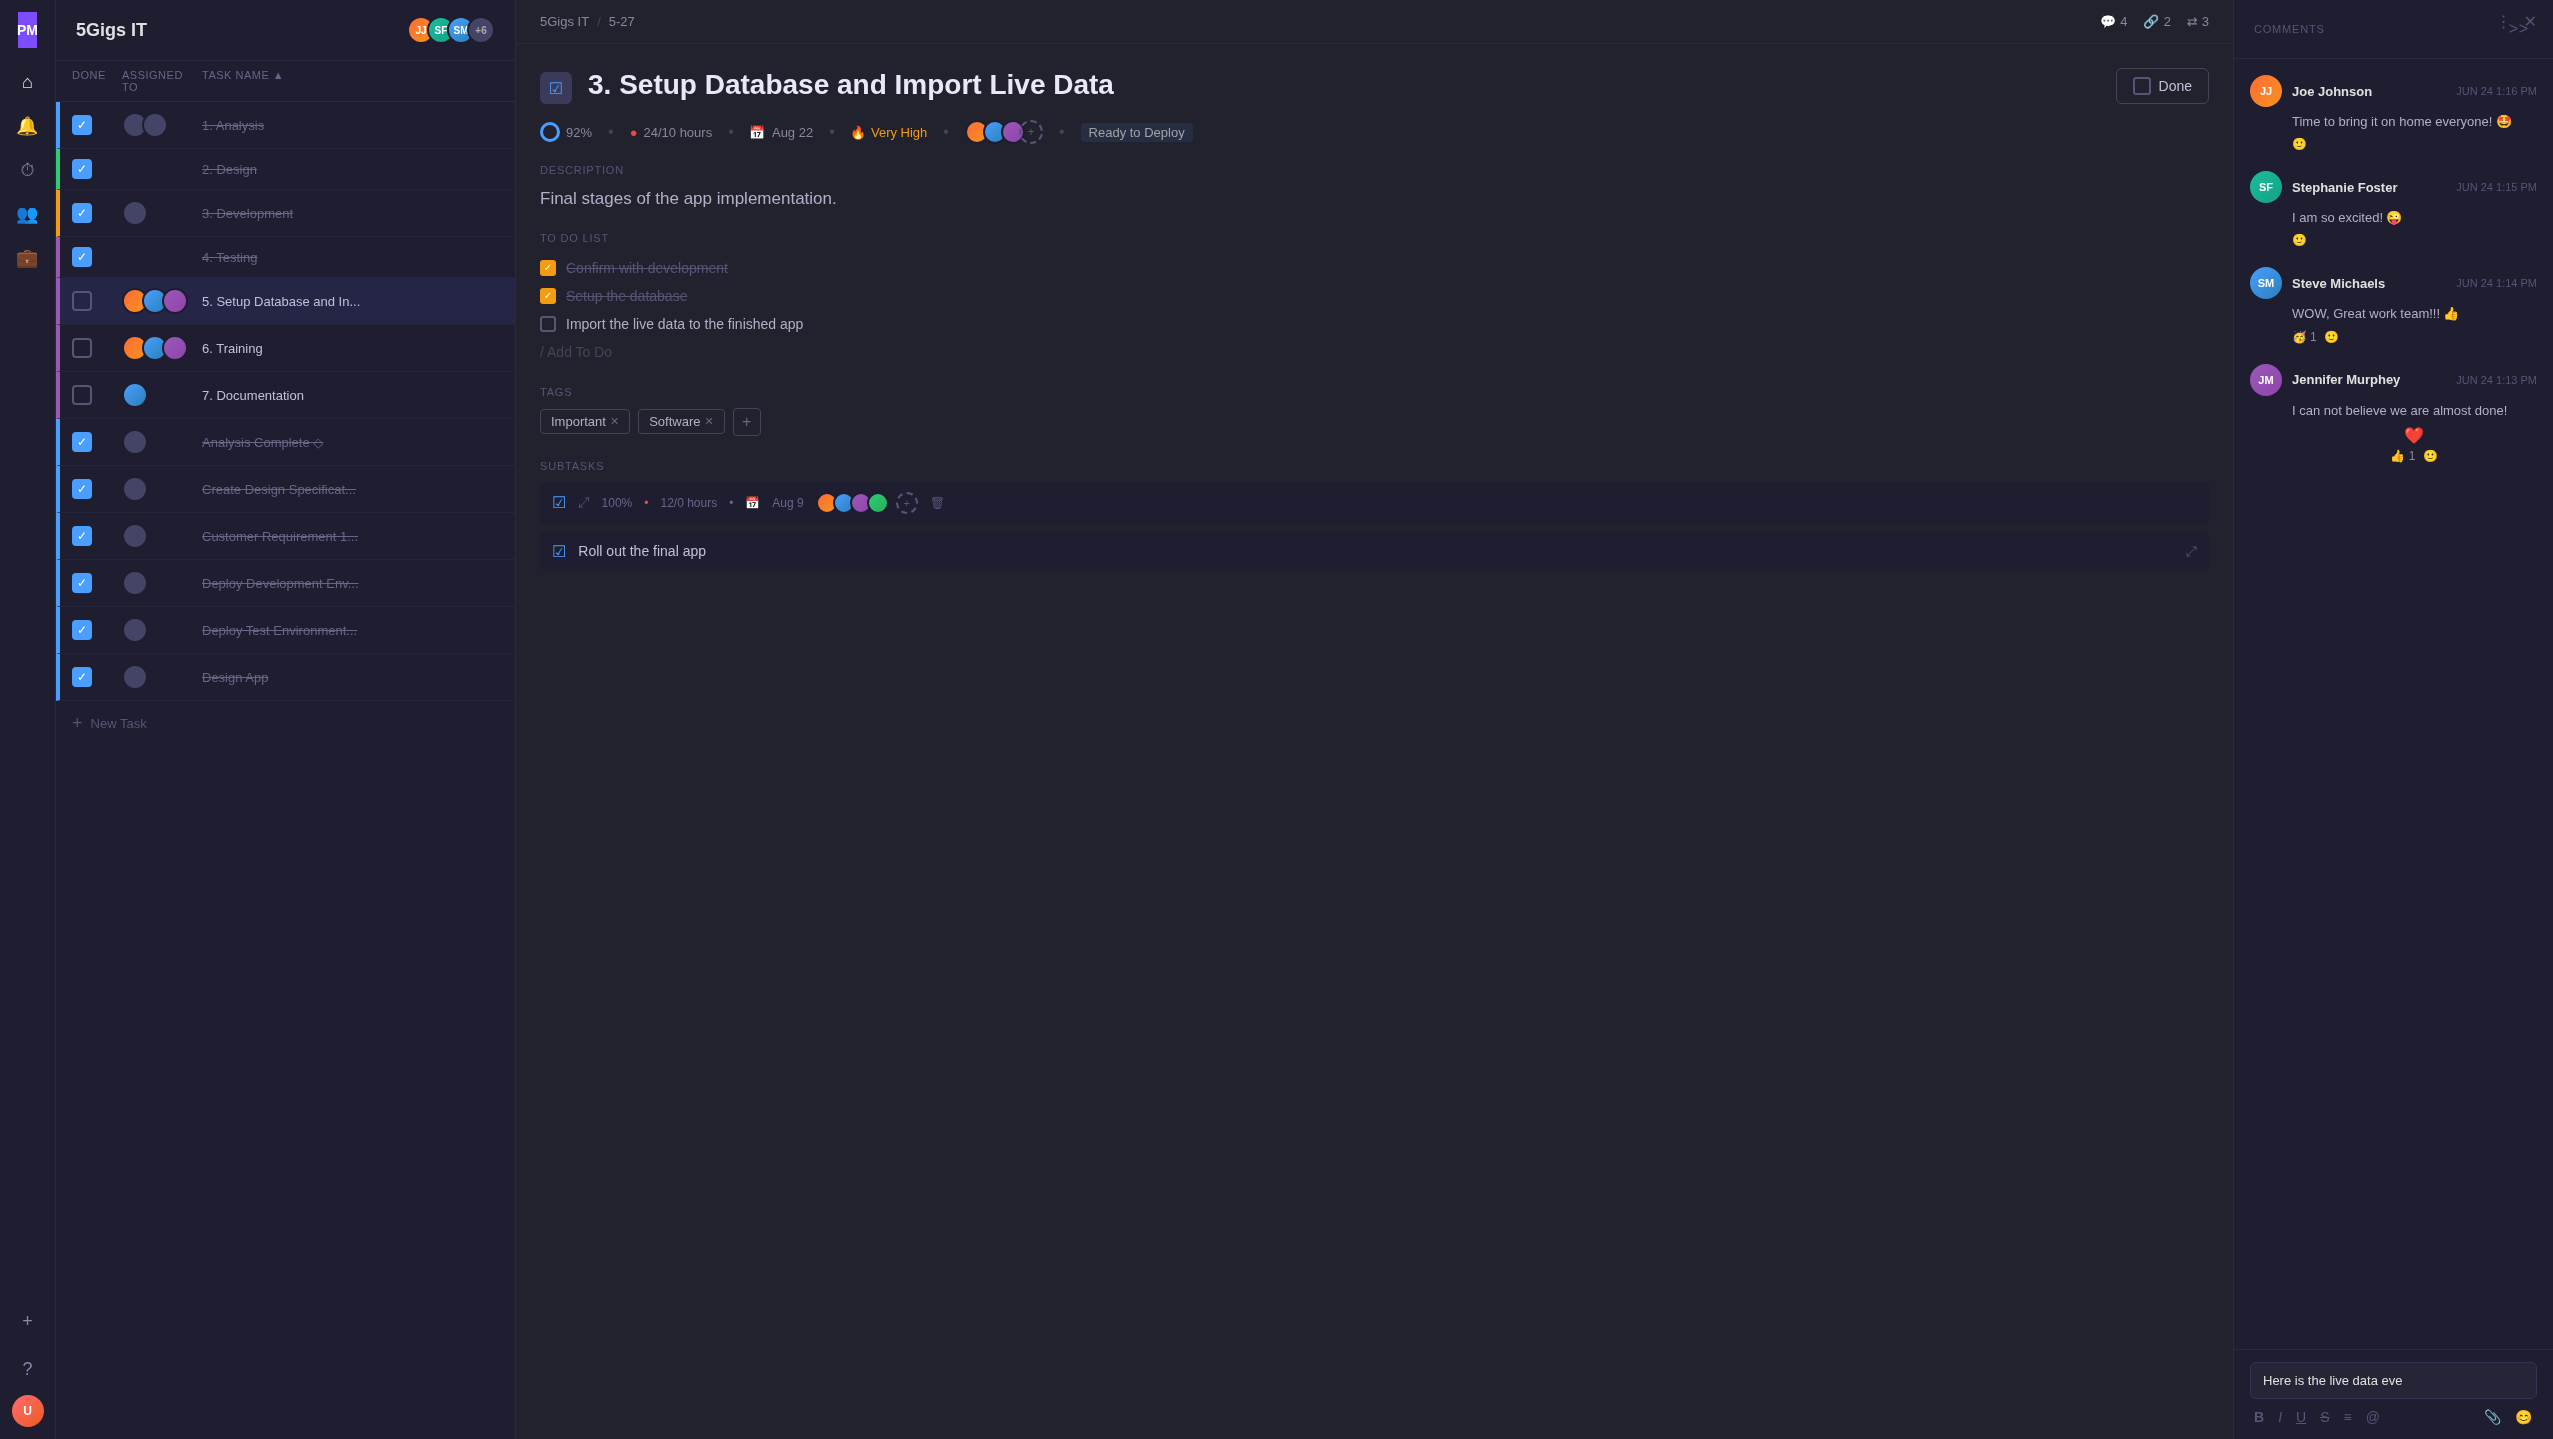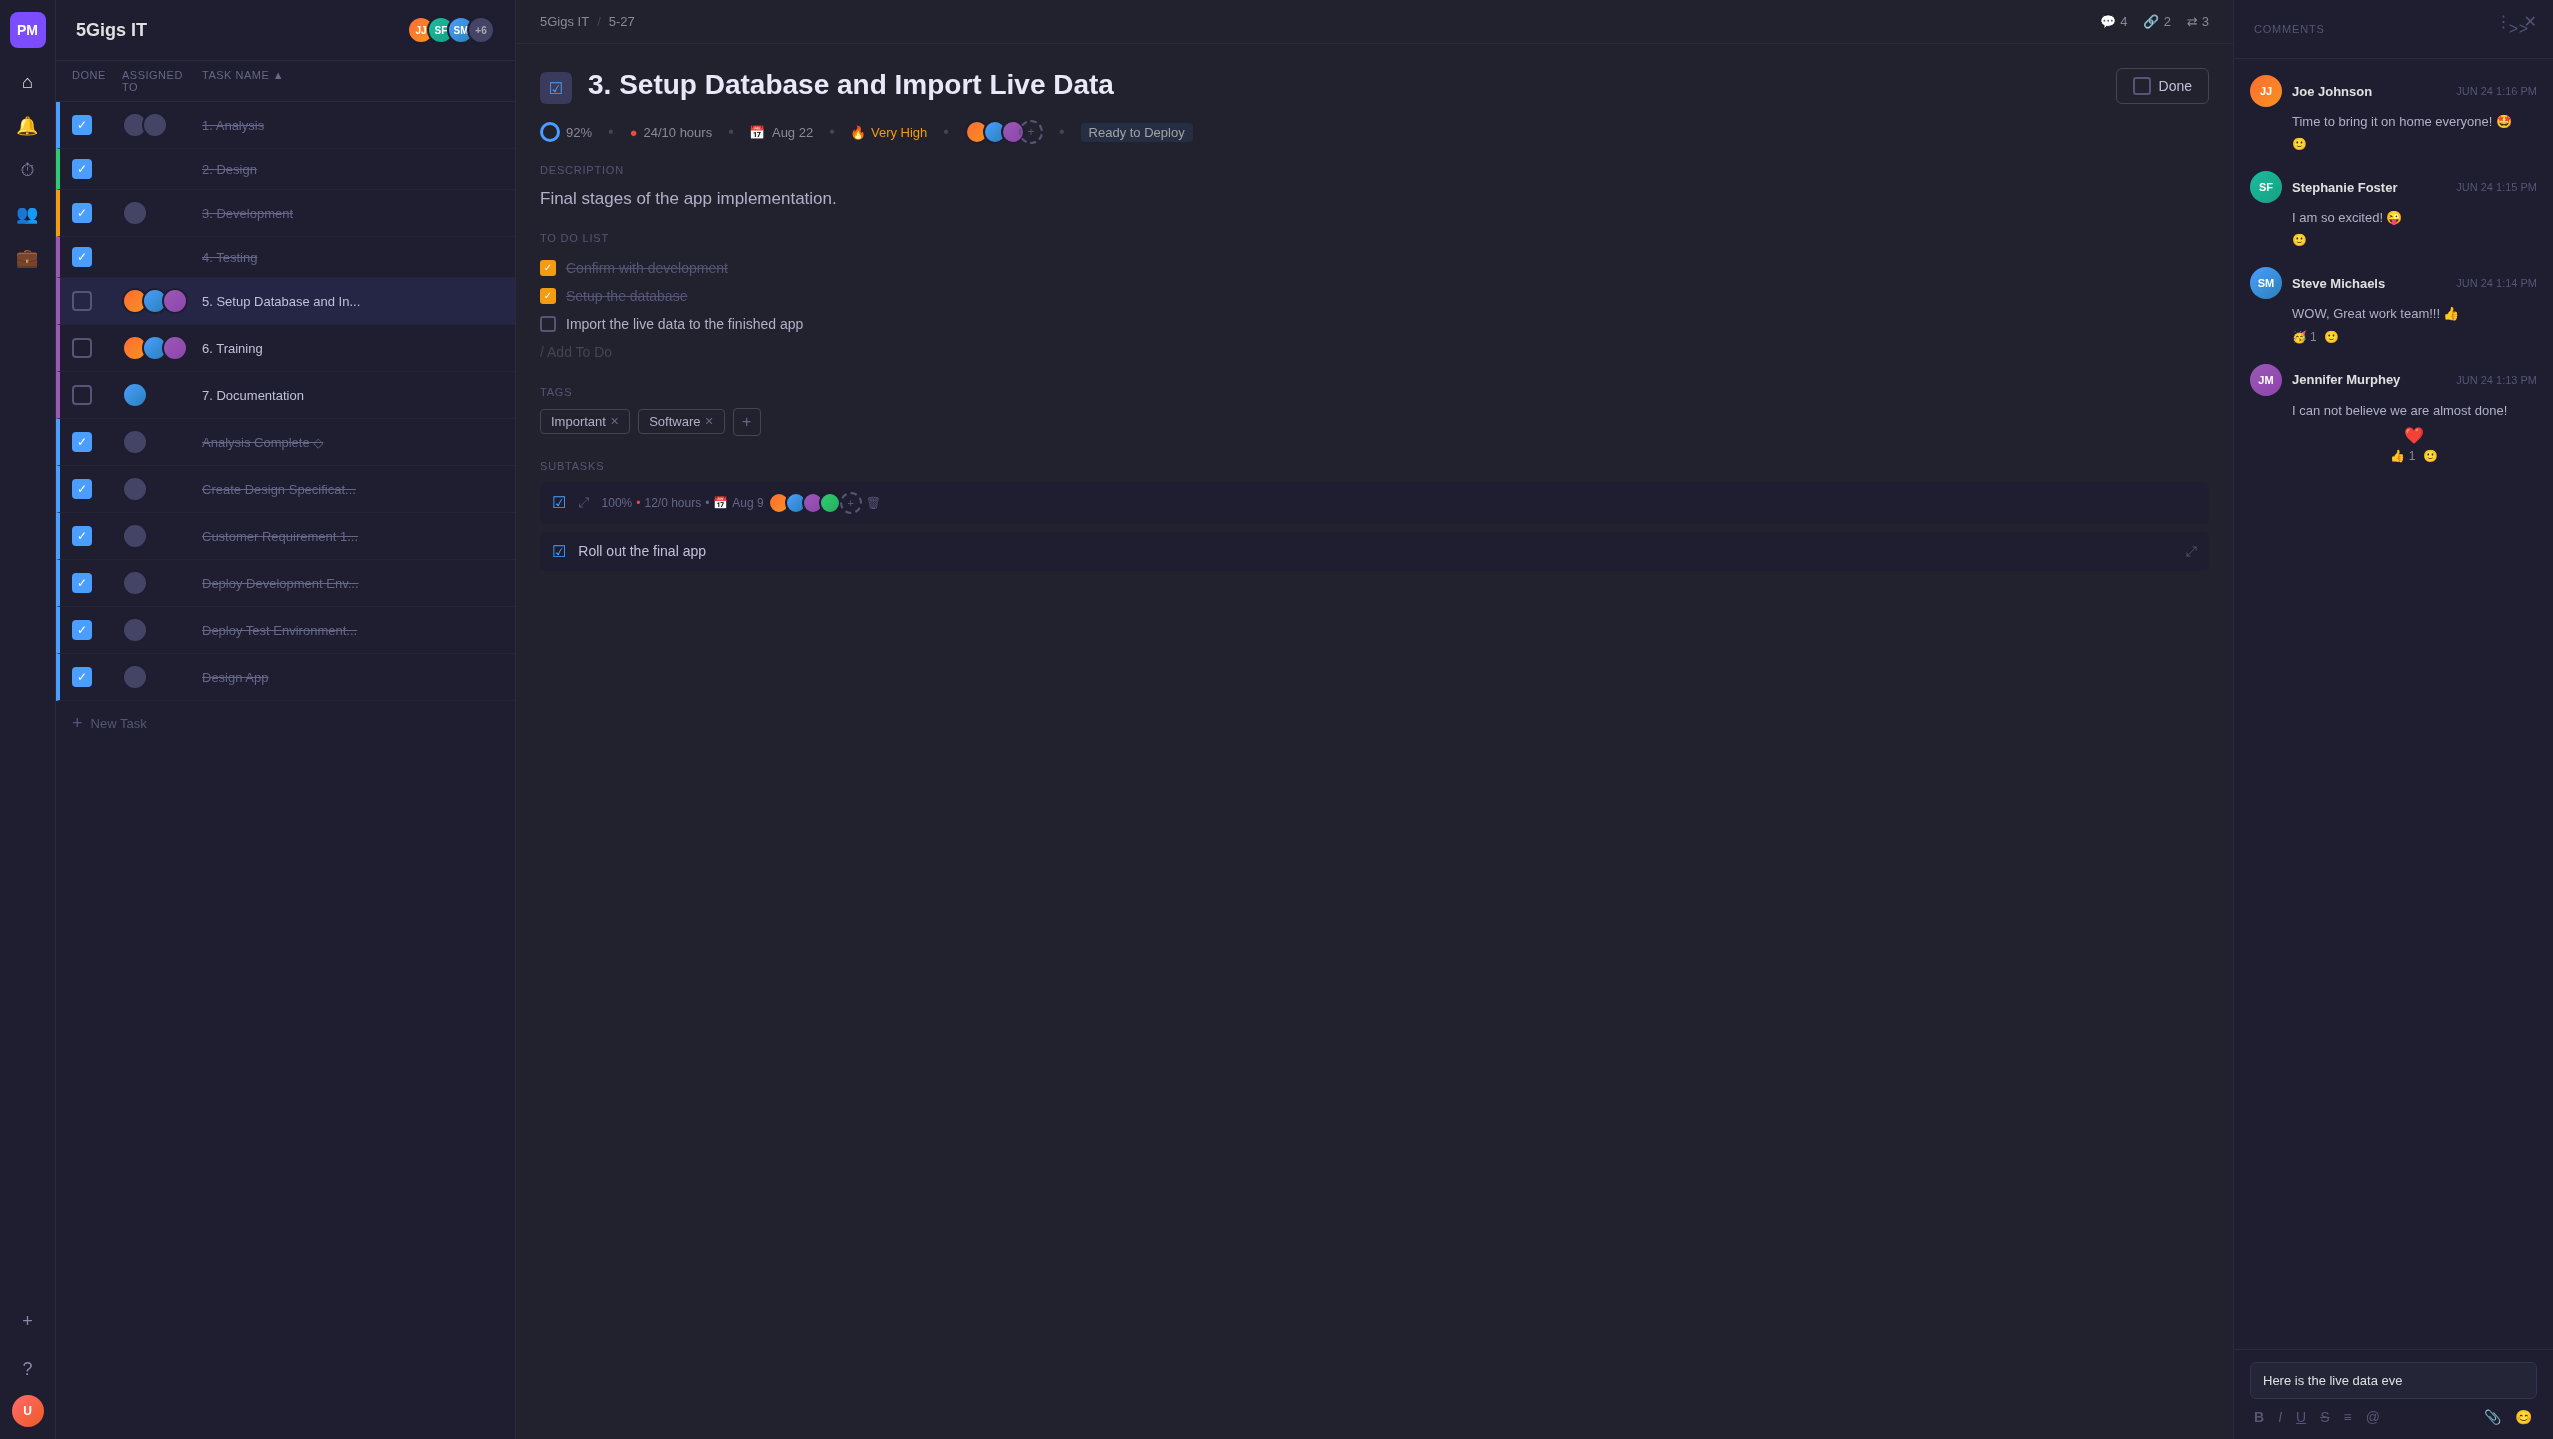--- a/index.html
+++ b/index.html
@@ -18,23 +18,23 @@
       background: #1e1e30;
       display: flex;
       flex-direction: column;
       align-items: center;
       padding: 12px 0;
       gap: 8px;
       border-right: 1px solid #2a2a3e;
       flex-shrink: 0;
     }
     .nav-logo {
-      width: 36px; height: 36px;
+      width: 19px; height: 36px;
       background: #7c4dff;
-      border-radius: 8px;
+      border-radius: 0;
       display: flex; align-items: center; justify-content: center;
       color: white; font-weight: bold; font-size: 14px;
       margin-bottom: 8px;
     }
     .nav-icon {
       width: 36px; height: 36px;
       display: flex; align-items: center; justify-content: center;
       border-radius: 8px;
       color: #8888aa;
       font-size: 18px;
@@ -324,21 +324,21 @@
       background: #1e1e30;
       border-radius: 6px;
       margin-bottom: 8px;
     }
     .subtask-icon {
       color: #4a9eff; font-size: 16px;
     }
     .subtask-name { flex: 1; font-size: 14px; color: #c0c0d8; }
     .subtask-external { color: #555577; font-size: 14px; cursor: pointer; }
     .subtask-meta {
-      display: flex; align-items: center; gap: 4px;
+      display: flex; align-items: center; gap: 12px;
       font-size: 12px; color: #666688;
     }
 
     
     .comments-panel {
       width: 320px;
       background: #1e1e30;
       border-left: 1px solid #2a2a3e;
       display: flex;
       flex-direction: column;

